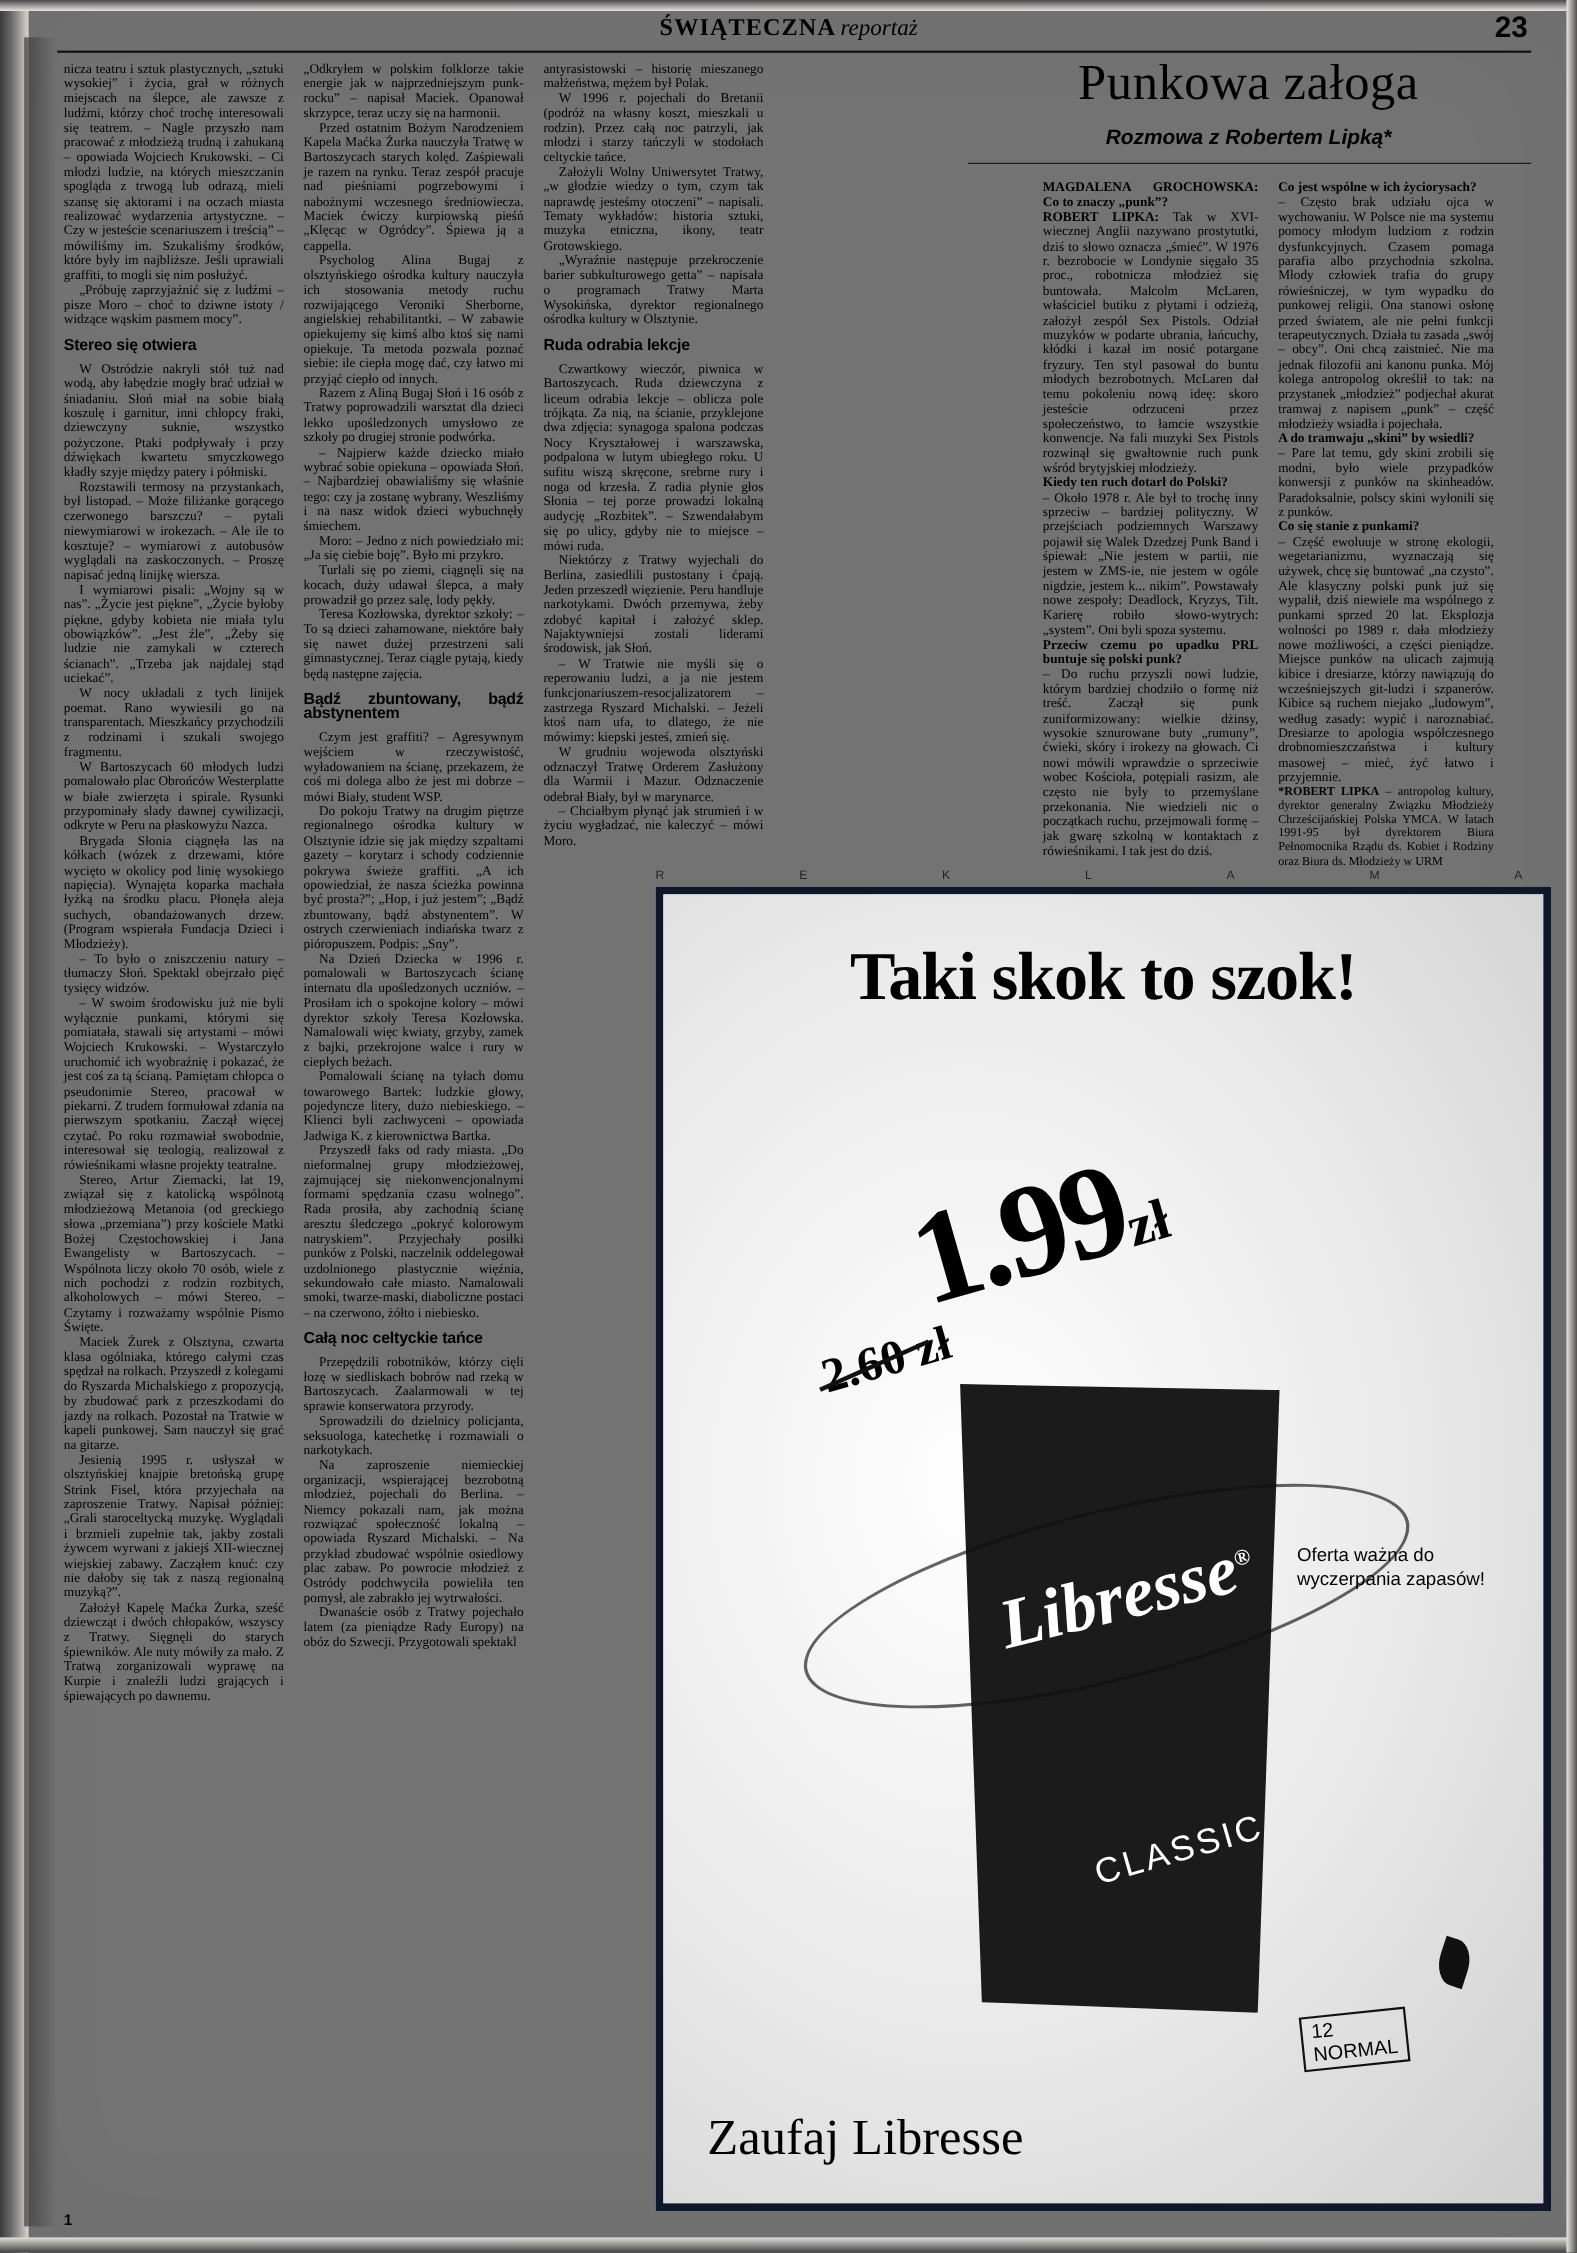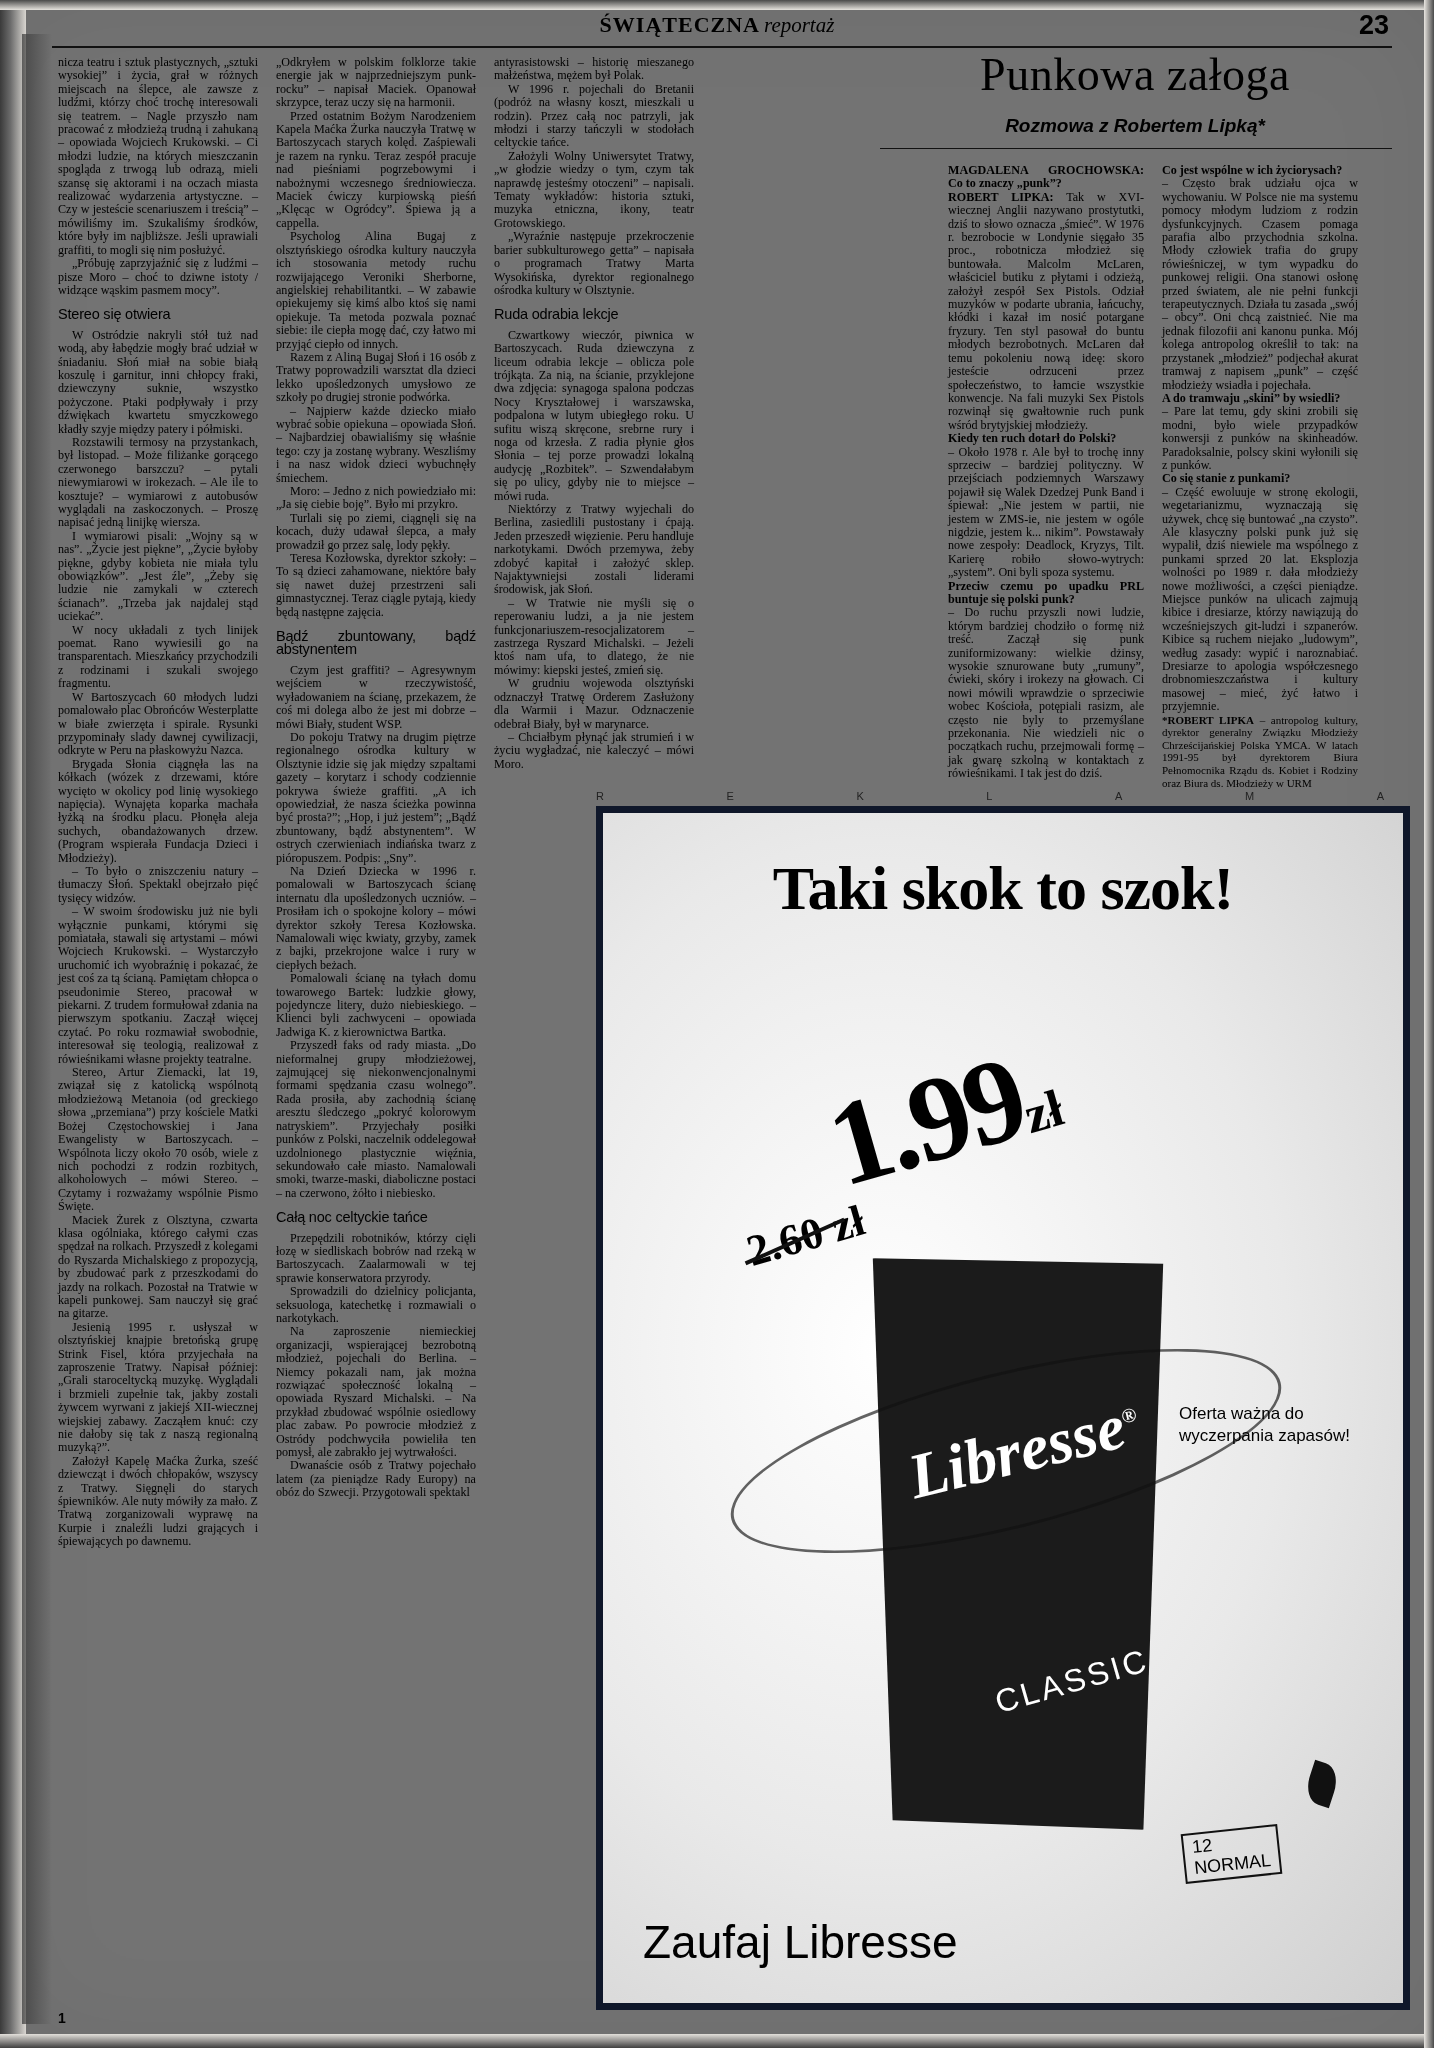--- a/index.html
+++ b/index.html
@@ -21,21 +21,21 @@
   .masthead .m1{font-family:"Liberation Serif",serif;font-weight:bold;font-size:22px;letter-spacing:1px;}
   .masthead .m2{font-style:italic;font-size:21px;}
   .pagenum{position:absolute;right:45px;top:10px;font-size:27px;font-weight:bold;font-family:"Liberation Sans",sans-serif;}
   .rule-top{position:absolute;left:52px;top:46px;width:1340px;height:2px;background:#111;}
 
   .cols{position:absolute;left:58px;top:56px;width:1338px;height:1950px;}
   .col{position:absolute;top:0;font-size:12.1px;line-height:13.4px;text-align:justify;
        hyphens:auto;}
   .col p{margin:0;text-indent:14px;}
   .col p.noind{text-indent:0;}
-  .col h3{font-family:"Liberation Sans",sans-serif;font-size:14.5px;font-weight:normal;
+  .col h3{font-family:"Liberation Sans",sans-serif;font-size:14.5px;font-weight:bold;
           margin:11px 0 7px 0;text-indent:0;letter-spacing:-0.2px;}
   .c1{left:0;width:200px;}
   .c2{left:218px;width:200px;}
   .c3{left:436px;width:200px;}
   .c5{left:890px;width:196px;}
   .c6{left:1104px;width:196px;}
 
   .art-title{position:absolute;left:880px;top:48px;width:510px;text-align:center;
              font-size:46px;font-family:"Liberation Serif",serif;letter-spacing:0.5px;}
   .art-sub{position:absolute;left:880px;top:115px;width:510px;text-align:center;
@@ -53,21 +53,21 @@
 
   
   .ad{position:absolute;left:596px;top:806px;width:800px;height:1190px;
       background:#efefef;border:7px solid #0f172a;overflow:hidden;}
   .ad-inner{position:absolute;inset:0;background:
      radial-gradient(ellipse at 35% 45%, #ffffff 0%, #e9e9e9 55%, #cfcfcf 100%);}
   .ad-head{position:absolute;left:0;top:40px;width:800px;text-align:center;
            font-family:"Liberation Serif",serif;font-weight:bold;font-size:62px;
            letter-spacing:-1px;}
   .ad-bottom{position:absolute;left:40px;bottom:34px;
-             font-family:Liberation Sans, sans-serif;font-size:46px;}
+             font-family:Liberation Serif, serif;font-size:46px;}
   .ad-offer{position:absolute;right:44px;top:590px;width:180px;
             font-family:"Liberation Sans",sans-serif;font-size:17px;line-height:22px;}
 
   .price-wrap{position:absolute;left:150px;top:190px;width:520px;height:460px;
               transform:rotate(-16deg);}
   .old-price{position:absolute;left:0px;top:150px;font-family:"Liberation Serif",serif;
              font-size:44px;font-weight:bold;}
   .old-price .strike{position:absolute;left:-6px;top:26px;width:108px;height:4px;background:#111;transform:rotate(-8deg);}
   .new-price{position:absolute;left:110px;top:30px;font-family:"Liberation Serif",serif;
              font-size:120px;font-weight:bold;letter-spacing:-4px;}

